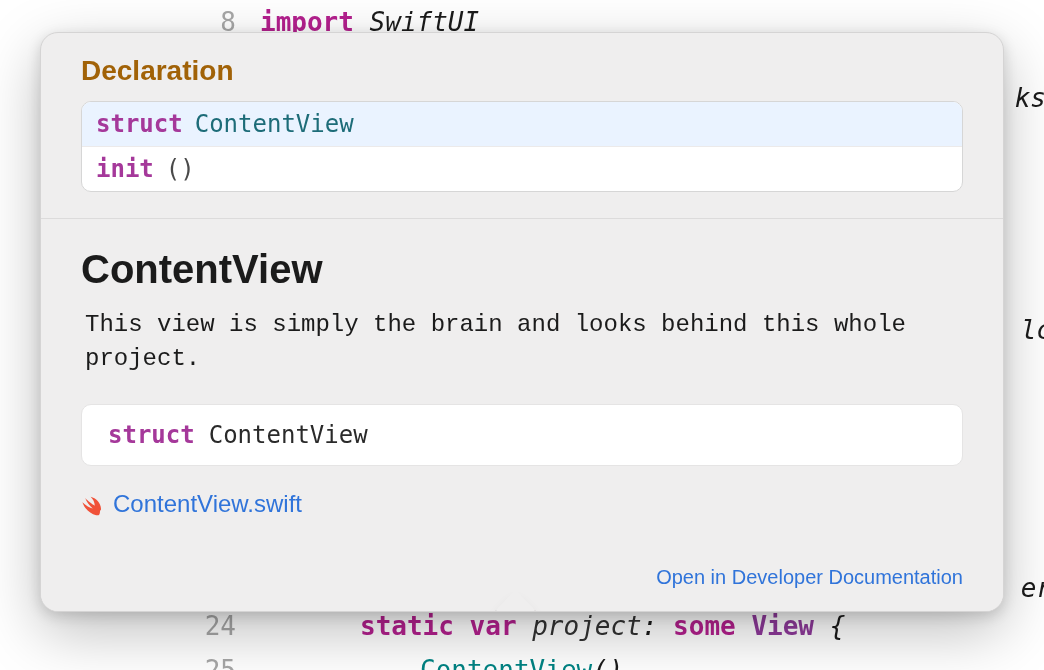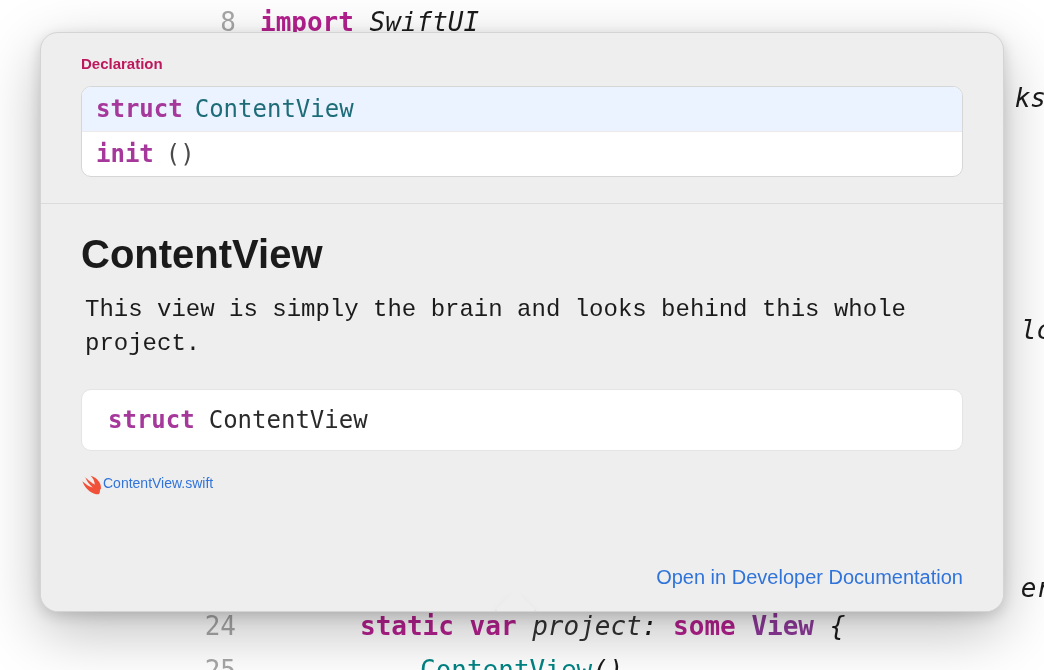--- a/index.html
+++ b/index.html
@@ -53,22 +53,22 @@
   .popover::after {
     content:""; position:absolute; left:460px; bottom:-14px;
     width:28px; height:28px; background:var(--panel-bg);
     border-right:1px solid var(--panel-border);
     border-bottom:1px solid var(--panel-border);
     transform:rotate(45deg); border-radius:0 0 6px 0;
     box-shadow:6px 6px 12px rgba(0,0,0,0.10);
   }
 
   .section-label {
-    font-family:var(--sans); font-weight:700; font-size:15px;
-    color:#be185d; padding:22px 40px 14px;
+    font-family:var(--sans); font-weight:700; font-size:28px;
+    color:#a16207; padding:22px 40px 14px;
   }
 
   .decl-list {
     margin:0 40px; border:1px solid #d6d6d6; border-radius:10px; overflow:hidden;
     background:#fff; font-family:var(--mono); font-size:24px;
   }
   .decl-row {
     padding:8px 14px; display:flex; gap:12px; align-items:baseline;
     border-top:1px solid #eceaea;
   }
@@ -93,21 +93,21 @@
 
   .sig-box {
     background:#fff; border:1px solid #e5e4e4; border-radius:10px;
     padding:16px 26px; font-family:var(--mono); font-size:24px;
     display:flex; gap:14px; align-items:baseline; margin-bottom:24px;
   }
   .sig-kw   { color:var(--decl-kw); font-weight:600; }
   .sig-name { color:#2a2a2a; }
 
   .file-link {
-    display:flex; align-items:flex-start; font-size:14px; color:var(--link-blue);
+    display:flex; align-items:flex-end; gap:10px; font-size:24px; color:var(--link-blue);
     text-decoration:none; width:fit-content; padding-bottom:4px;
   }
   .swift-icon { width:22px; height:22px; }
 
   .footer-link {
     position:absolute; right:40px; bottom:22px; font-size:20px; color:var(--link-blue);
     text-decoration:none;
   }
 </style>
 </head>

